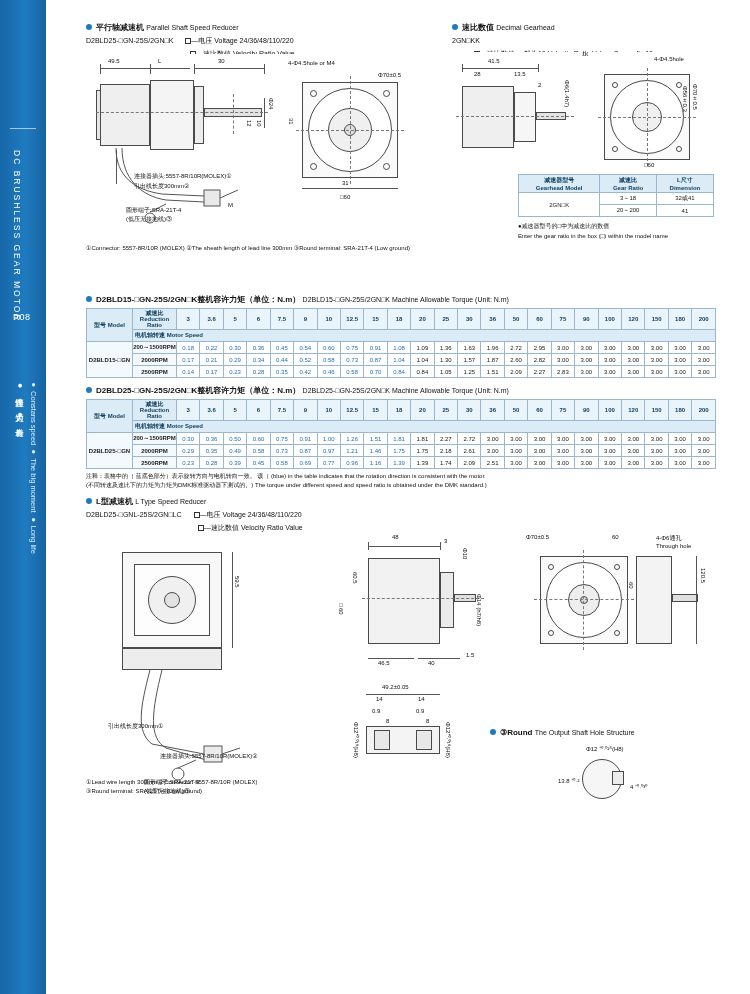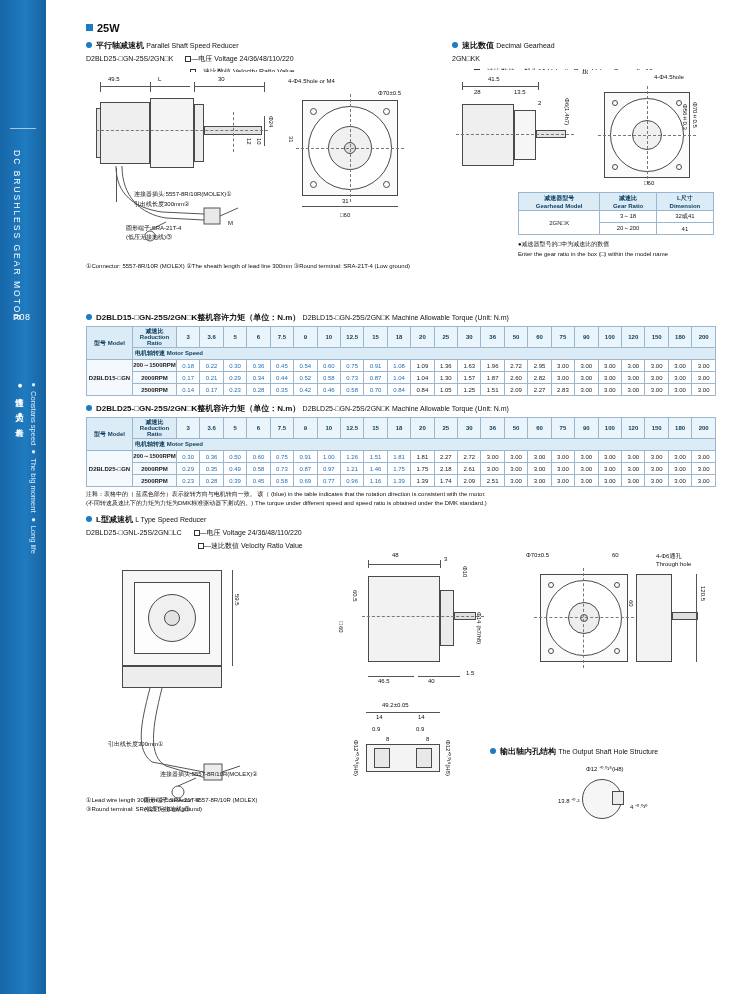--- a/index.html
+++ b/index.html
@@ -101,23 +101,20 @@
   <div class="sb-rule"></div>
   <div class="sb-en">DC BRUSHLESS GEAR MOTOR</div>
   <div class="sb-page">P08</div>
   <div class="sb-feat">● 恒转速   ● 大力矩   ● 长寿命</div>
   <div class="sb-feat2">● Constans speed   ● The big moment   ● Long  life</div>
 </div>
 
 <div class="page">
 <div class="content">
 
-  <div class="sec-title">
-    <span class="sq"></span><span>25W</span>
-  </div>
 
   <div style="position:relative; height:268px;">
 
     <div style="position:absolute; left:0; top:0; width:352px;">
       <div class="col-head">
         <span class="bullet"></span><span>平行轴减速机</span>
         <span class="en">Parallel Shaft Speed Reducer</span>
       </div>
       <div class="model-line">
         <span>D2BLD25-□GN-25S/2GN□K</span>
@@ -613,21 +610,21 @@
       <div class="dwg-vdash" style="left:67px; top:18px; height:100px;"></div>
       <div class="dwg-box" style="left:120px; top:24px; width:36px; height:88px; background:#f3f3f3;"></div>
       <div class="dwg-fill" style="left:156px; top:62px; width:26px; height:8px; background:#e0e0e0;"></div>
       <div class="lbl-v" style="left:112px; top:50px;">60</div>
       <div class="lbl-v" style="left:184px; top:36px;">120.5</div>
       <div class="dwg-vline" style="left:180px; top:24px; height:88px;"></div>
     </div>
 
     <div style="position:absolute; left:404px; top:232px; width:226px;">
       <div class="col-head">
-        <span class="bullet"></span><span>输出轴内孔结构</span>
+        <span class="bullet"></span><span>③Round</span>
         <span class="en">The Output Shaft Hole Structure</span>
       </div>
       <div class="draw" style="position:relative; height:60px; margin-top:8px;">
         <div class="lbl" style="left:96px; top:0px;">Φ12 ⁺⁰·⁰¹⁸(H8)</div>
         <div class="dwg-circ" style="left:92px; top:14px; width:40px; height:40px; background:#f6f6f6;"></div>
         <div class="dwg-box" style="left:122px; top:26px; width:12px; height:14px; background:#ececec;"></div>
         <div class="lbl" style="left:68px; top:32px;">13.8 ⁺⁰·²</div>
         <div class="lbl" style="left:140px; top:38px;">4 ⁺⁰·⁰³⁰</div>
       </div>
     </div>

